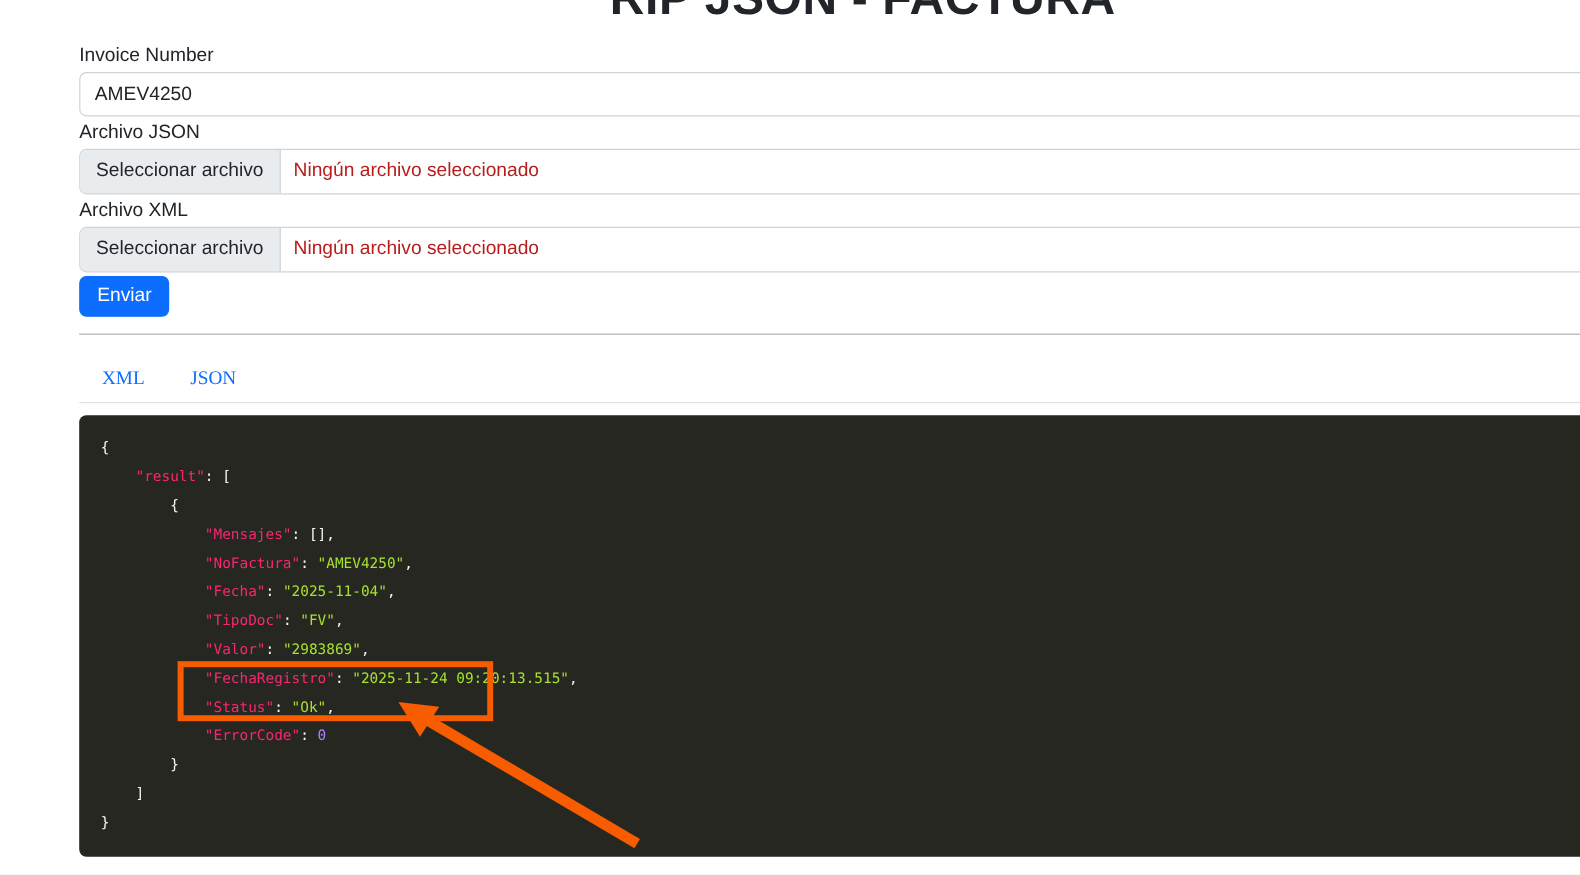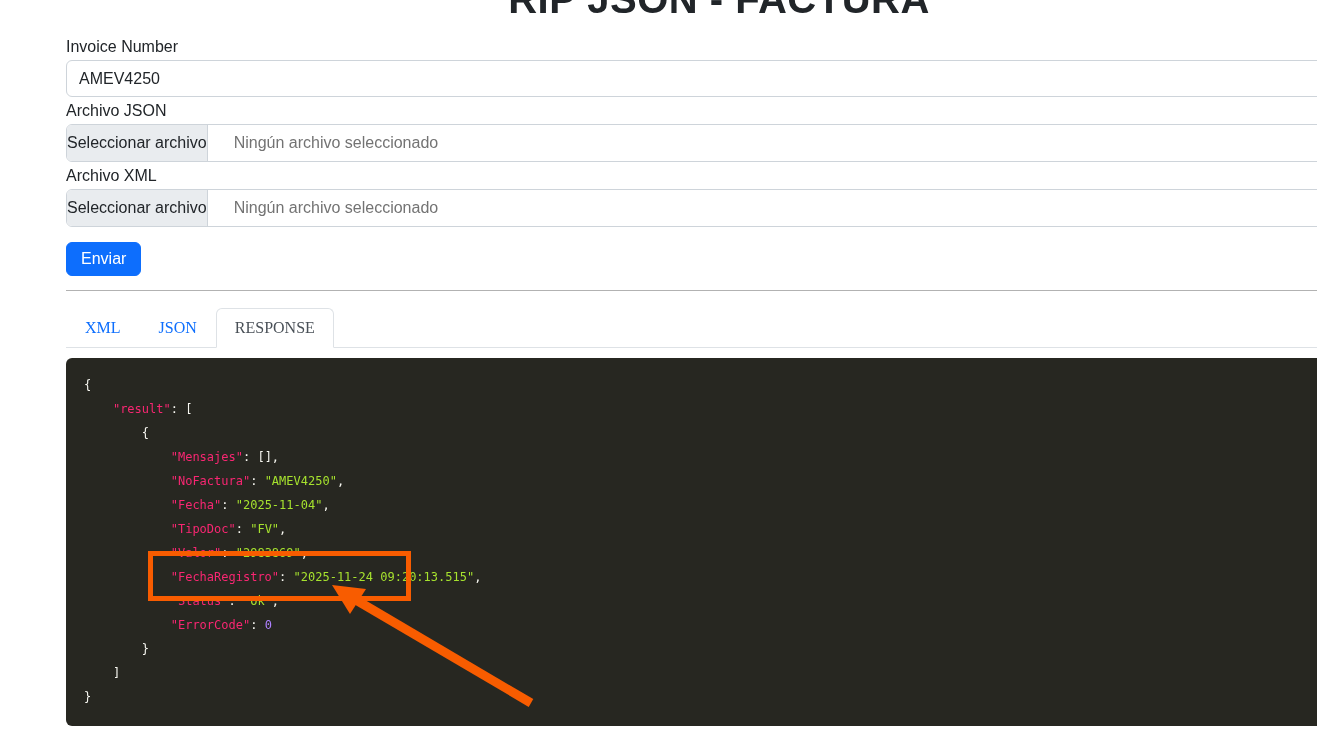--- a/index.html
+++ b/index.html
@@ -55,37 +55,37 @@
     height: 38px;
     border: 1px solid #ced4da;
     border-radius: 6px;
     background: #fff;
     overflow: hidden;
     cursor: pointer;
   }
   .file-btn {
     display: flex;
     align-items: center;
-    padding: 6px 0;
+    padding: 6px 13px;
     background: #e9ecef;
     border-right: 1px solid #ced4da;
     font-size: 16px;
     color: #212529;
     white-space: nowrap;
   }
   .file-status {
     display: flex;
     align-items: center;
-    padding: 6px 26px;
-    font-size: 16px;
-    color: #737373;
+    padding: 6px 11px;
+    font-size: 16px;
+    color: #b91c1c;
     white-space: nowrap;
   }
   .submit-btn {
-    margin-top: 15px;
+    margin-top: 3px;
     display: inline-block;
     padding: 7px 14px;
     font-size: 16px;
     font-family: "Liberation Sans", sans-serif;
     color: #ffffff;
     background: var(--accent, #0d6efd);
     border: 1px solid var(--accent, #0d6efd);
     border-radius: 6px;
     cursor: pointer;
   }
@@ -178,21 +178,20 @@
     </div>
 
     <button type="submit" class="submit-btn">Enviar</button>
   </form>
 
   <hr class="divider">
 
   <ul class="nav-tabs">
     <li class="tab">XML</li>
     <li class="tab">JSON</li>
-    <li class="tab active">RESPONSE</li>
   </ul>
 
   <pre class="code-block"><div><span class="tok-p">{</span></div><div><span class="tok-p">    </span><span class="tok-k">"result"</span><span class="tok-p">: [</span></div><div><span class="tok-p">        {</span></div><div><span class="tok-p">            </span><span class="tok-k">"Mensajes"</span><span class="tok-p">: [],</span></div><div><span class="tok-p">            </span><span class="tok-k">"NoFactura"</span><span class="tok-p">: </span><span class="tok-s">"AMEV4250"</span><span class="tok-p">,</span></div><div><span class="tok-p">            </span><span class="tok-k">"Fecha"</span><span class="tok-p">: </span><span class="tok-s">"2025-11-04"</span><span class="tok-p">,</span></div><div><span class="tok-p">            </span><span class="tok-k">"TipoDoc"</span><span class="tok-p">: </span><span class="tok-s">"FV"</span><span class="tok-p">,</span></div><div><span class="tok-p">            </span><span class="tok-k">"Valor"</span><span class="tok-p">: </span><span class="tok-s">"2983869"</span><span class="tok-p">,</span></div><div><span class="tok-p">            </span><span class="tok-k">"FechaRegistro"</span><span class="tok-p">: </span><span class="tok-s">"2025-11-24 09:20:13.515"</span><span class="tok-p">,</span></div><div><span class="tok-p">            </span><span class="tok-k">"Status"</span><span class="tok-p">: </span><span class="tok-s">"Ok"</span><span class="tok-p">,</span></div><div><span class="tok-p">            </span><span class="tok-k">"ErrorCode"</span><span class="tok-p">: </span><span class="tok-n">0</span></div><div><span class="tok-p">        }</span></div><div><span class="tok-p">    ]</span></div><div><span class="tok-p">}</span></div></pre>
 
 </div>
 
 <div class="highlight-box"></div>
 
 <svg class="arrow-overlay" viewBox="0 0 1317 729" xmlns="http://www.w3.org/2000/svg">
   <line x1="531" y1="703" x2="356" y2="600" stroke="#f85c00" stroke-width="9"></line>

